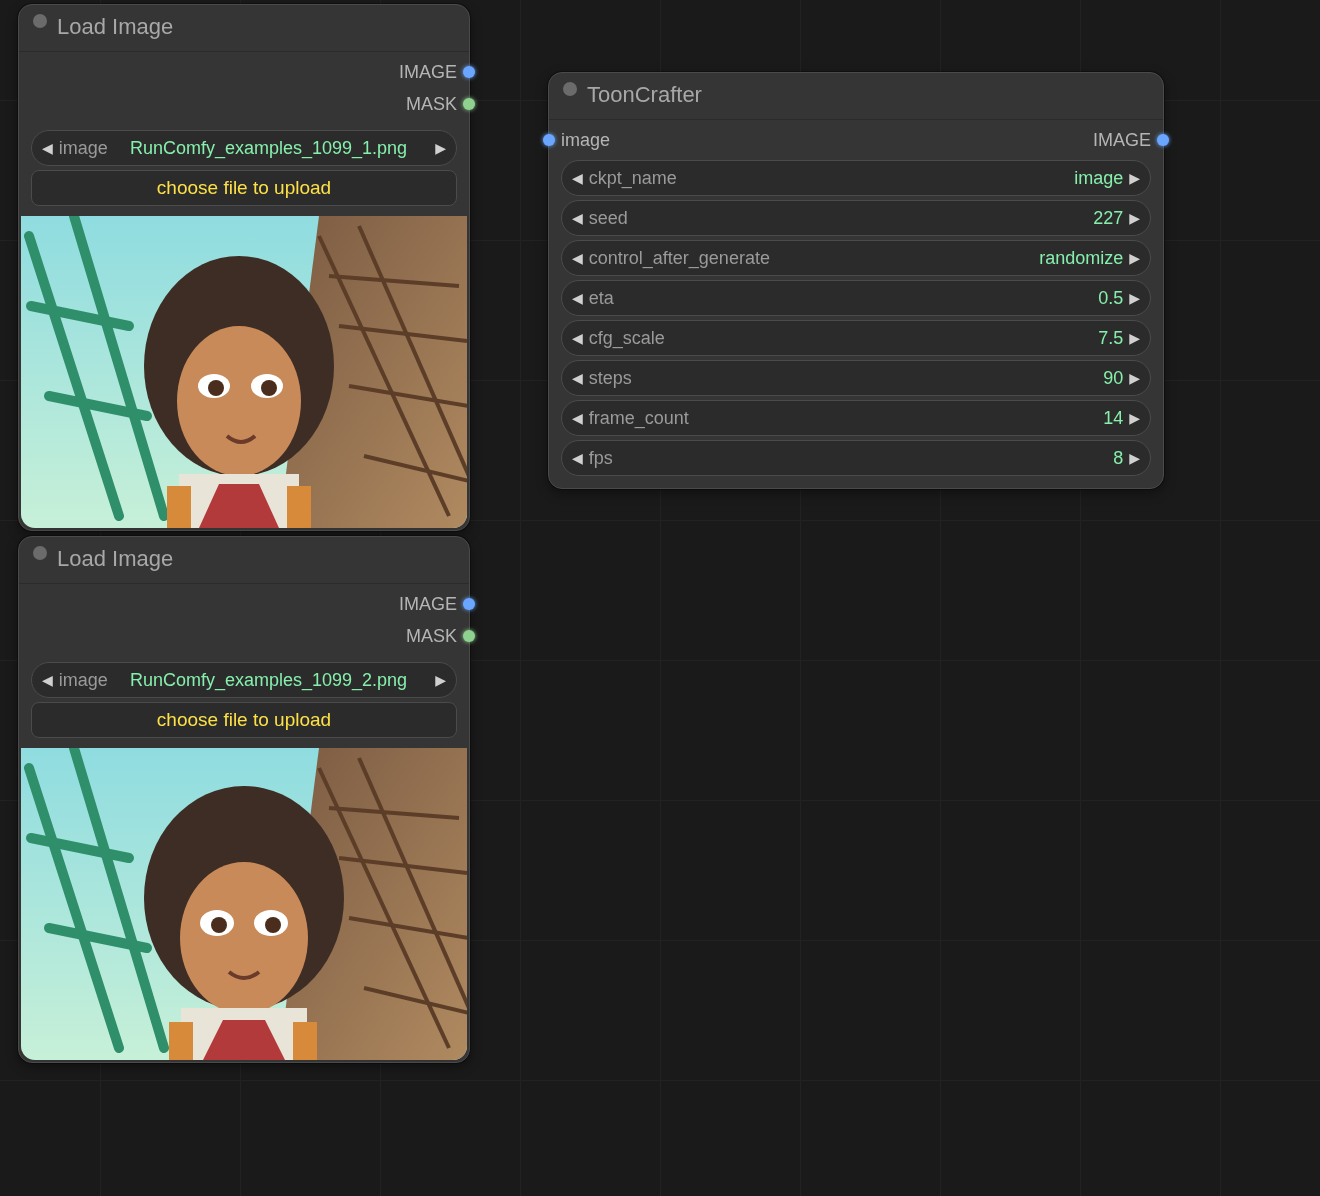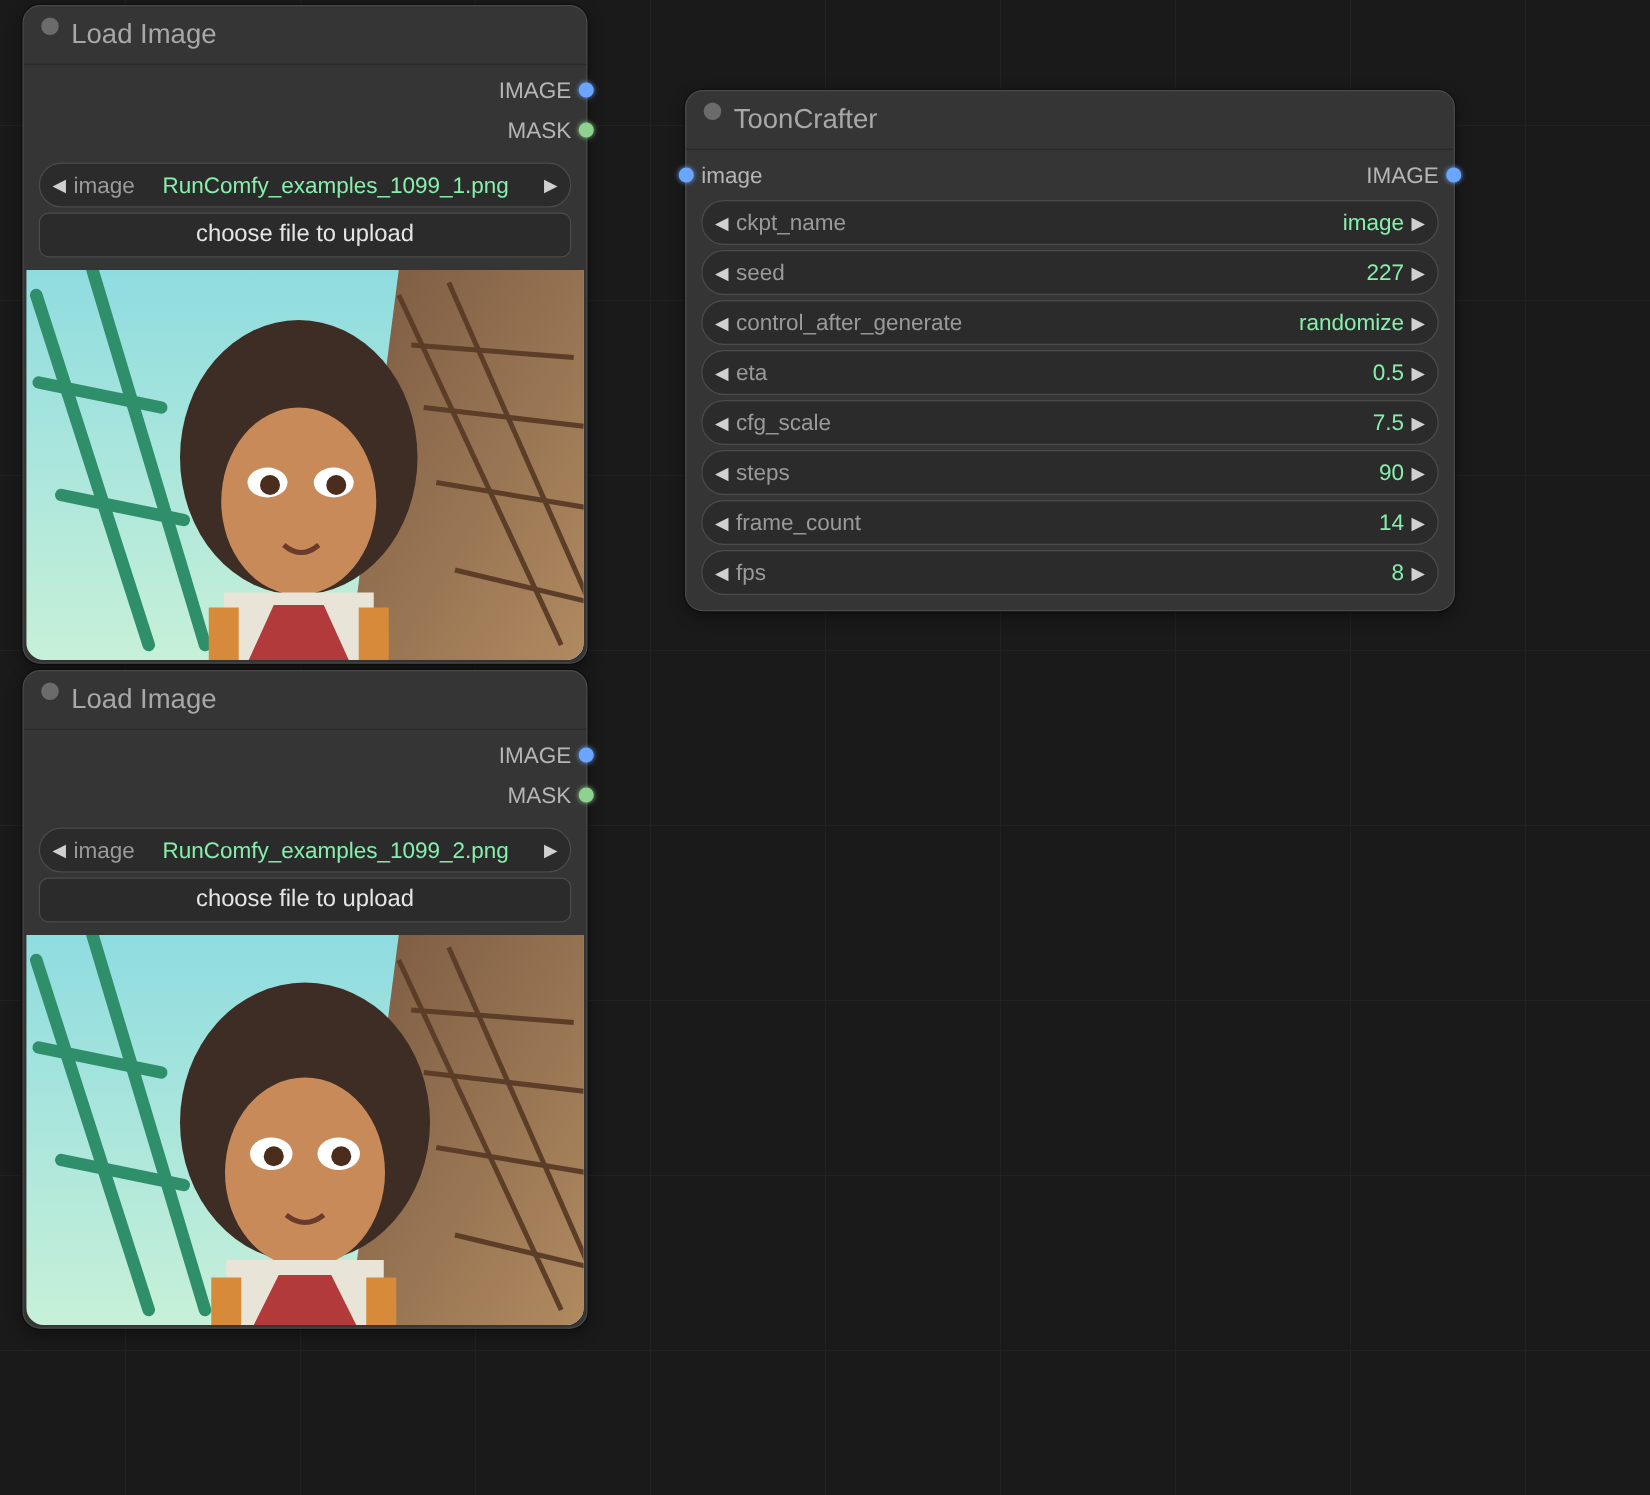--- a/index.html
+++ b/index.html
@@ -74,21 +74,21 @@
   .widget .wlabel { margin-left: 6px; color: #9a9a9a; }
   .widget .spacer { flex: 1; }
   .widget .wvalue { color: #86efac; margin-right: 6px; }
   .button-widget {
     margin: 4px 12px 10px 12px;
     background: #2b2b2b;
     border: 1px solid #4b4b4b;
     border-radius: 8px;
     height: 36px;
     display: flex; align-items: center; justify-content: center;
-    color: #e5e5e5; font-size: 19px;
+    color: #fde047; font-size: 19px;
     cursor: pointer;
   }
   .preview {
     margin: 4px 2px 2px 2px;
     border-radius: 0 0 14px 14px;
     overflow: hidden;
     height: 312px;
     position: relative;
   }
   .preview svg { width: 100%; height: 100%; display: block; }

